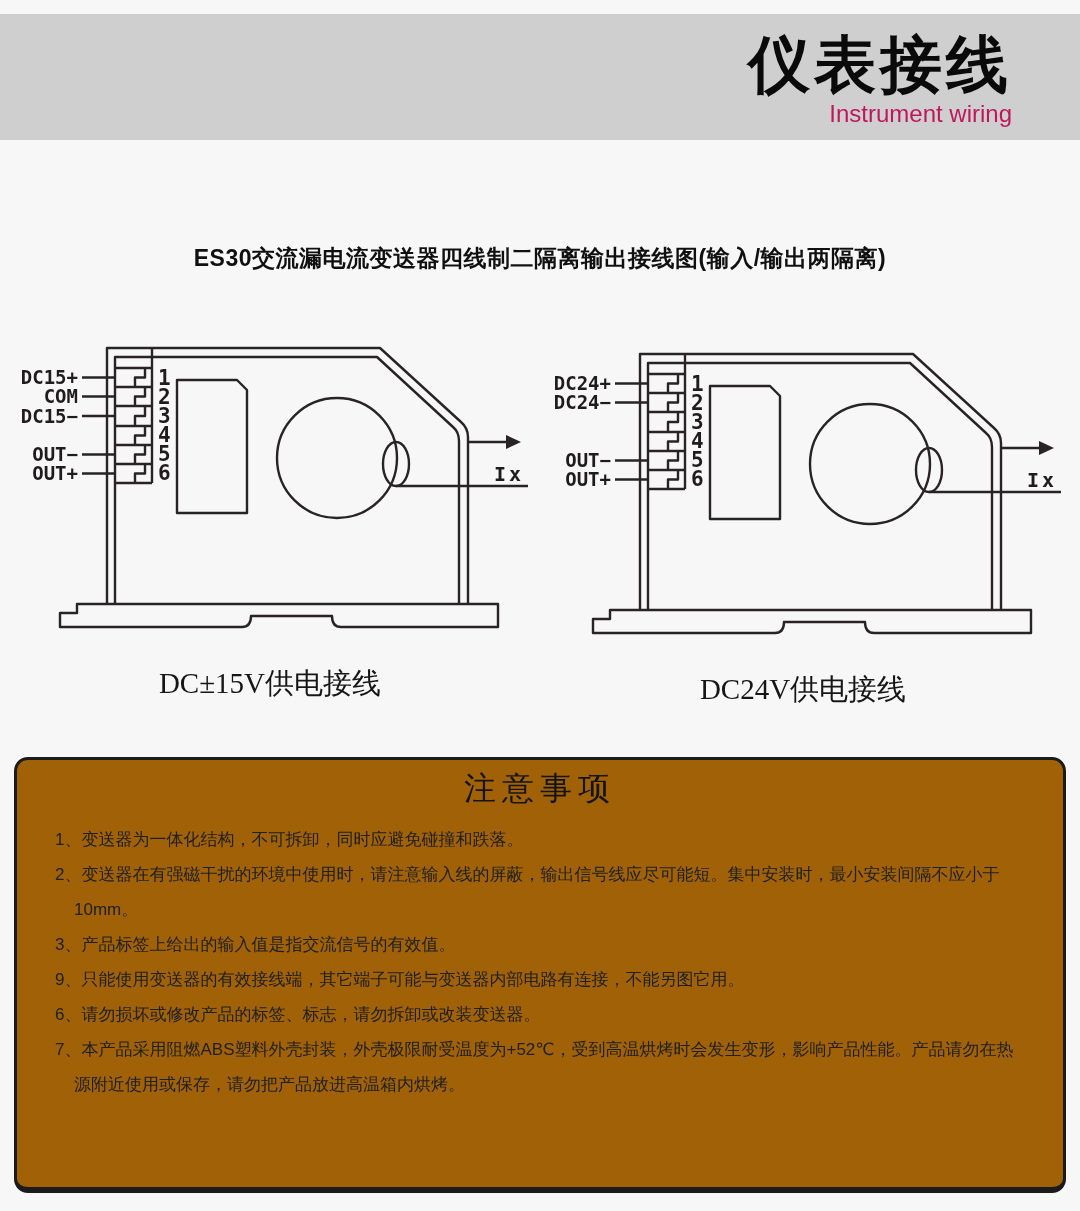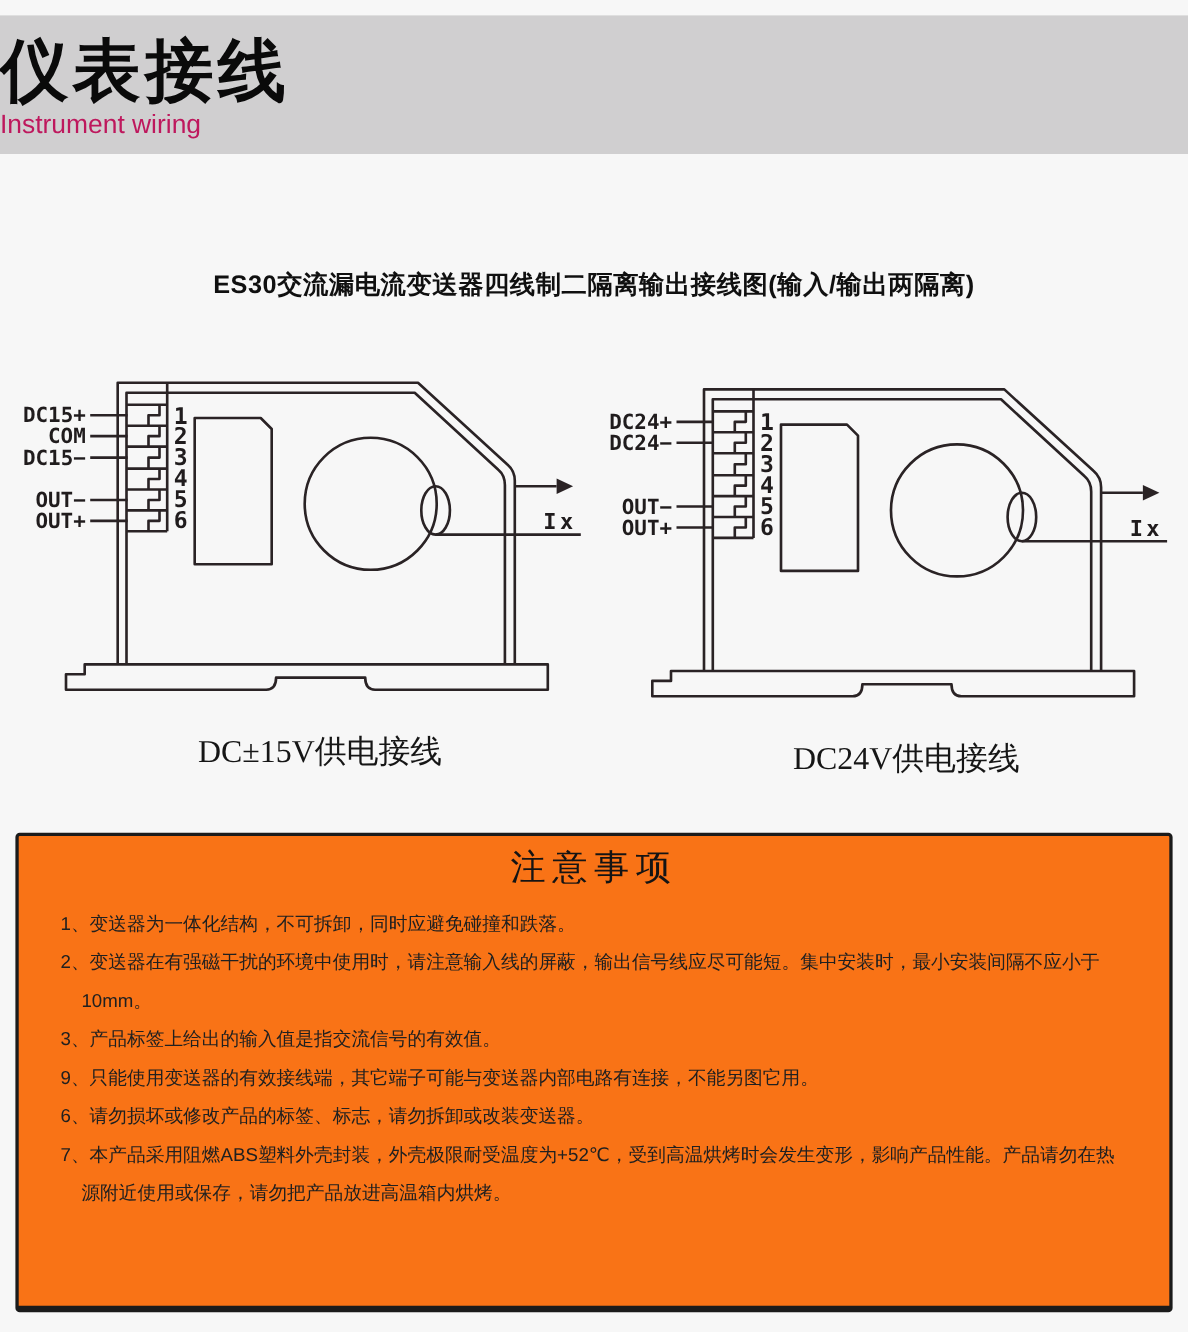--- a/index.html
+++ b/index.html
@@ -1,45 +1,45 @@
 <!DOCTYPE html>
 <html><head>
 <meta charset="utf-8">
 <style>
   html,body{margin:0;padding:0;background:#f7f7f7;}
   .page{position:relative;width:1080px;height:1211px;background:#f7f7f7;overflow:hidden;
         font-family:"Liberation Sans","DejaVu Sans",sans-serif;color:#1c1c1c;}
   
   .band{position:absolute;left:0;top:14px;width:1080px;height:126px;background:#d0cfd0;}
-  .band-inner{width:1012px;text-align:left;padding-top:18px;}
+  .band-inner{width:1012px;text-align:right;padding-top:18px;}
   .band-title{font-size:62px;font-weight:bold;letter-spacing:4px;color:#0a0a0a;line-height:66px;margin:0;}
   .band-sub{font-size:24px;color:#be185d;line-height:28px;margin-top:2px;}
   
   .main-title{position:absolute;left:0;top:243px;width:1080px;text-align:center;
               font-size:23px;font-weight:bold;color:#101010;letter-spacing:0.5px;}
   
   svg.device{position:absolute;}
   .d-left{left:0;top:335px;}
   .d-right{left:533px;top:341px;}
   .ln{fill:none;stroke:#2a2325;stroke-width:2.4;stroke-linejoin:round;stroke-linecap:butt;}
   .t-label{font-family:"DejaVu Sans Mono","Liberation Mono",monospace;font-size:19px;font-weight:bold;
            fill:#201c1d;text-anchor:end;}
   .t-pin{font-family:"DejaVu Sans Mono","Liberation Mono",monospace;font-size:21px;font-weight:bold;
          fill:#201c1d;text-anchor:start;}
   .t-ix{font-family:"DejaVu Sans Mono","Liberation Mono",monospace;font-size:20px;font-weight:bold;
         fill:#201c1d;text-anchor:middle;letter-spacing:3px;}
   .head{fill:#2a2325;stroke:none;}
   
   .caption{position:absolute;width:540px;text-align:center;
-           font-family:"Liberation Serif","DejaVu Serif",serif;font-size:29px;color:#161616;padding-left:21px;}
+           font-family:"Liberation Serif","DejaVu Serif",serif;font-size:29px;color:#161616;}
   .cap-left{left:0;top:664px;}
   .cap-right{left:533px;top:670px;}
   
   .notes{position:absolute;left:14px;top:757px;width:1052px;height:436px;box-sizing:border-box;
-         border:3px solid #1b1b1b;border-bottom-width:6px;border-radius:4px;background:#f97316;}
+         border:3px solid #1b1b1b;border-bottom-width:6px;border-radius:14px;background:#a16207;}
   .notes-title{text-align:center;font-size:32px;font-weight:500;letter-spacing:6px;
                color:#141414;margin-top:9px;line-height:38px;}
   .notes-list{margin:15px 36px 0 38px;font-size:17px;line-height:35px;color:#202020;}
   .note-item{padding-left:19px;text-indent:-19px;}
 </style>
 </head>
 <body>
 
 <div class="page">
 

